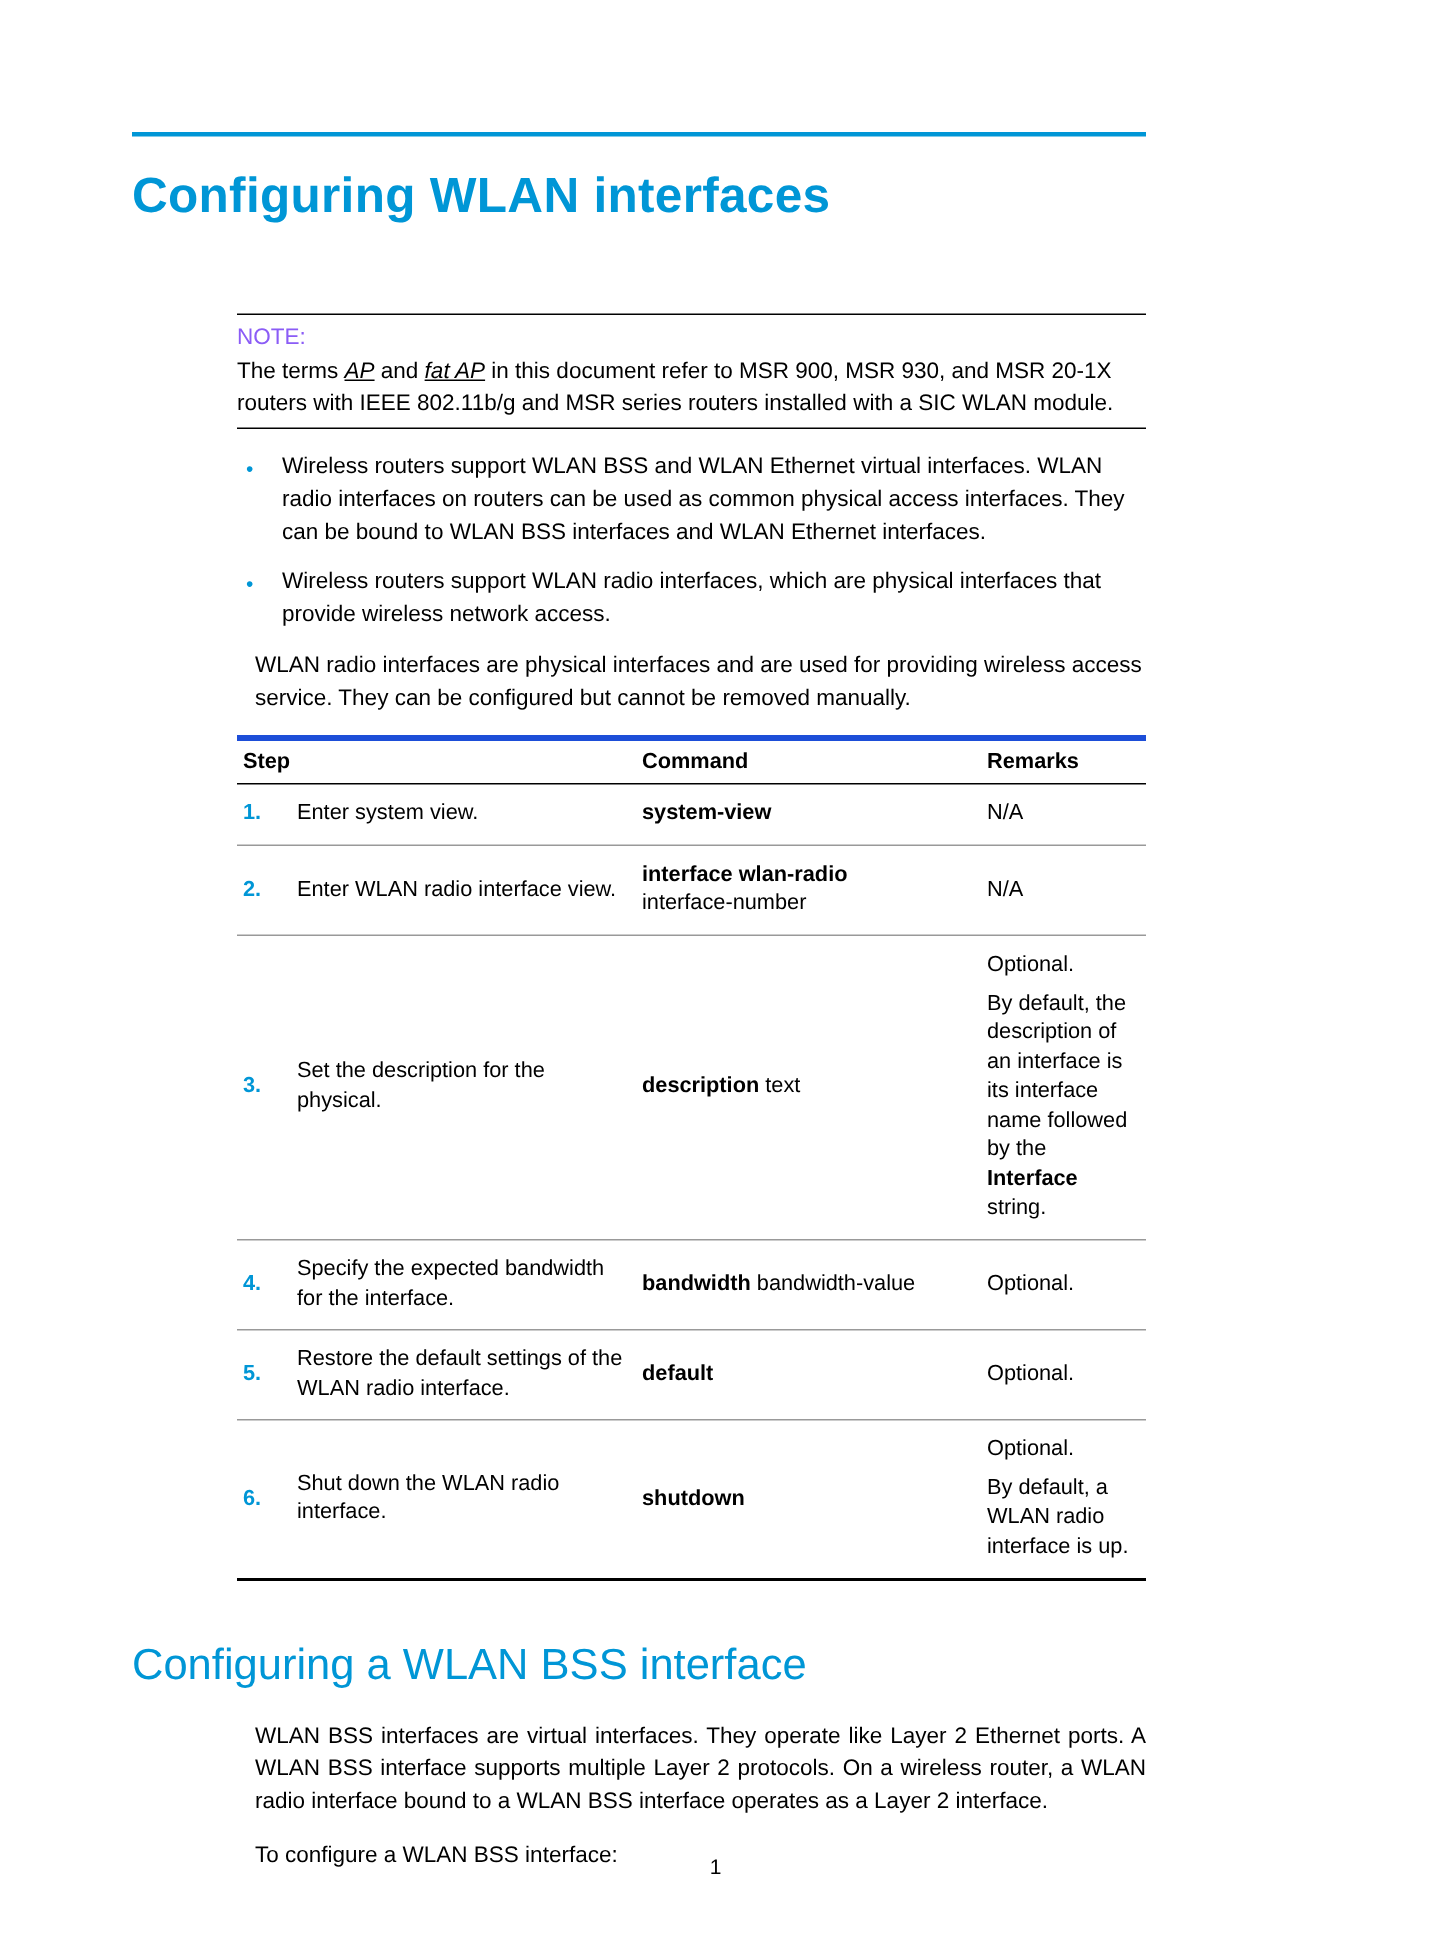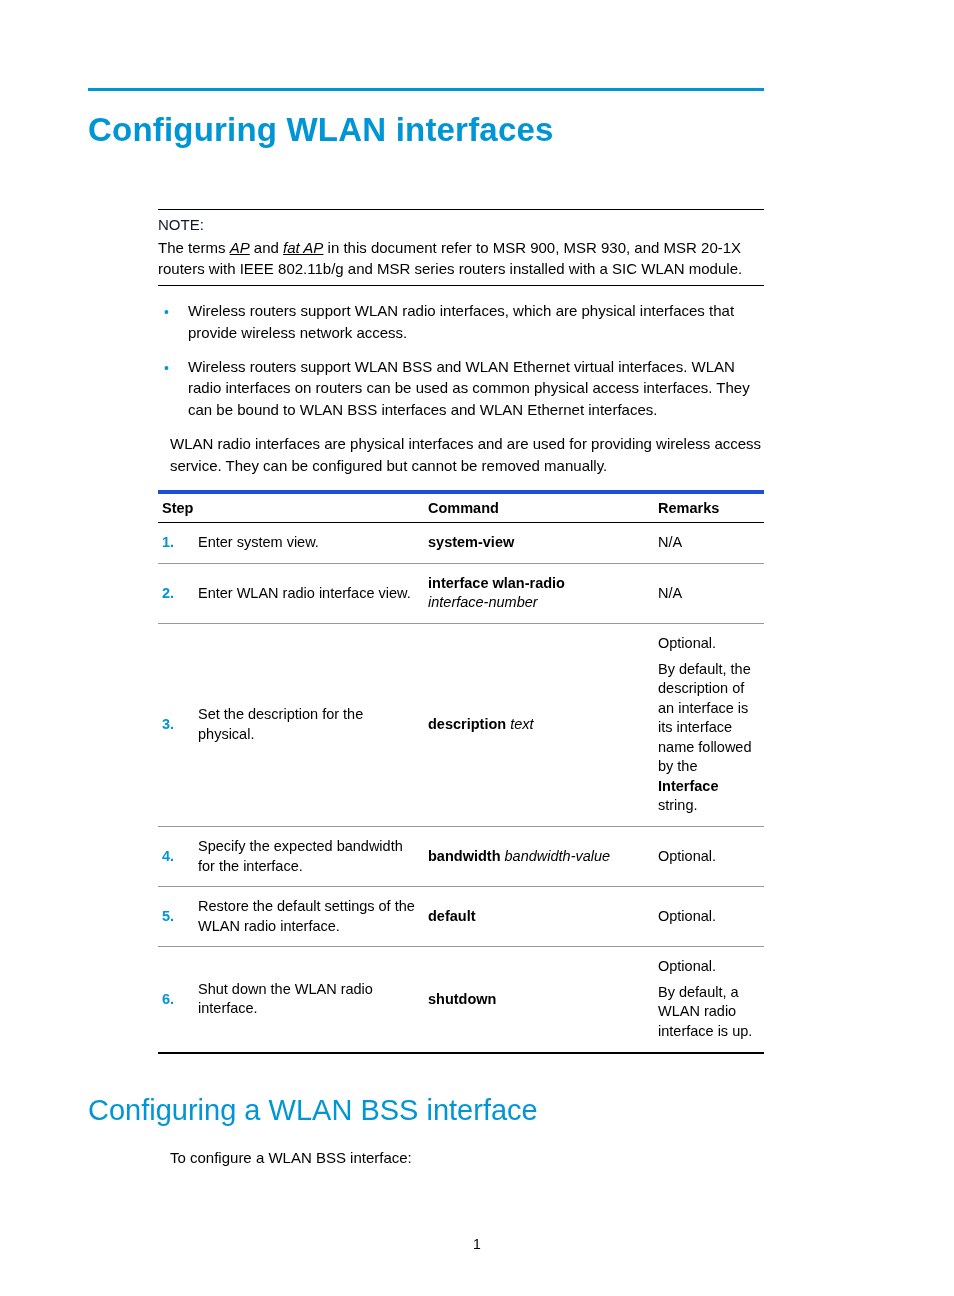--- a/index.html
+++ b/index.html
@@ -40,21 +40,21 @@
   .indent {
     margin-left: 70px;
     margin-right: 0;
   }
   .note-rule {
     border-top: 1px solid #000;
     margin-top: 0;
     margin-bottom: 6px;
   }
   .note-label {
-    color: #0f172a;
+    color: #8b5cf6;
     font-family: Futura, "Trebuchet MS", Arial, sans-serif;
     font-size: 15px;
     margin-bottom: 4px;
   }
   .note-body {
     font-family: Futura, "Trebuchet MS", Arial, sans-serif;
     font-size: 15px;
     line-height: 1.4;
     padding-bottom: 6px;
     border-bottom: 1px solid #000;
@@ -113,21 +113,21 @@
   table.cmd td.num {
     color: #0096d6;
     font-weight: bold;
     width: 28px;
     padding-left: 4px;
     vertical-align: top;
     padding-top: 10px;
   }
   table.cmd td.num.mid { vertical-align: middle; padding-top:10px;}
   .b { font-weight: bold; }
-  .i { font-style: italic; }
+  .i { }
   .col-step { width: 230px; }
   .col-cmd  { width: 230px; }
   .page-number {
     position: absolute;
     bottom: 44px;
     left: 0;
     width: 954px;
     text-align: center;
     font-family: Futura, "Trebuchet MS", Arial, sans-serif;
     font-size: 14px;
@@ -141,22 +141,22 @@
   <h1>Configuring WLAN interfaces</h1>
 
   <div class="indent">
     <div class="note-rule"></div>
     <div class="note-label">NOTE:</div>
     <div class="note-body">
       <span>The terms </span><span class="it">AP</span><span> and </span><span class="it">fat AP</span><span> in this document refer to MSR 900, MSR 930, and MSR 20-1X routers with IEEE 802.11b/g and MSR series routers installed with a SIC WLAN module.</span>
     </div>
 
     <ul class="bullets">
+      <li>Wireless routers support WLAN BSS and WLAN Ethernet virtual interfaces. WLAN radio interfaces on routers can be used as common physical access interfaces. They can be bound to WLAN BSS interfaces and WLAN Ethernet interfaces.</li>
       <li>Wireless routers support WLAN radio interfaces, which are physical interfaces that provide wireless network access.</li>
-      <li>Wireless routers support WLAN BSS and WLAN Ethernet virtual interfaces. WLAN radio interfaces on routers can be used as common physical access interfaces. They can be bound to WLAN BSS interfaces and WLAN Ethernet interfaces.</li>
     </ul>
   </div>
 
 
   <div class="indent">
     <p class="body">WLAN radio interfaces are physical interfaces and are used for providing wireless access service. They can be configured but cannot be removed manually.</p>
 
     <table class="cmd">
       <colgroup>
         <col style="width:36px">
@@ -214,17 +214,18 @@
             <div>By default, a WLAN radio interface is up.</div>
           </td>
         </tr>
       </tbody>
     </table>
   </div>
 
   <h2 style="margin-top:40px">Configuring a WLAN BSS interface</h2>
 
   <div class="indent">
+    <p class="body justify">WLAN BSS interfaces are virtual interfaces. They operate like Layer 2 Ethernet ports. A WLAN BSS interface supports multiple Layer 2 protocols. On a wireless router, a WLAN radio interface bound to a WLAN BSS interface operates as a Layer 2 interface.</p>
     <p class="body">To configure a WLAN BSS interface:</p>
   </div>
 
   <div class="page-number">1</div>
 </div>
 
 </body></html>

